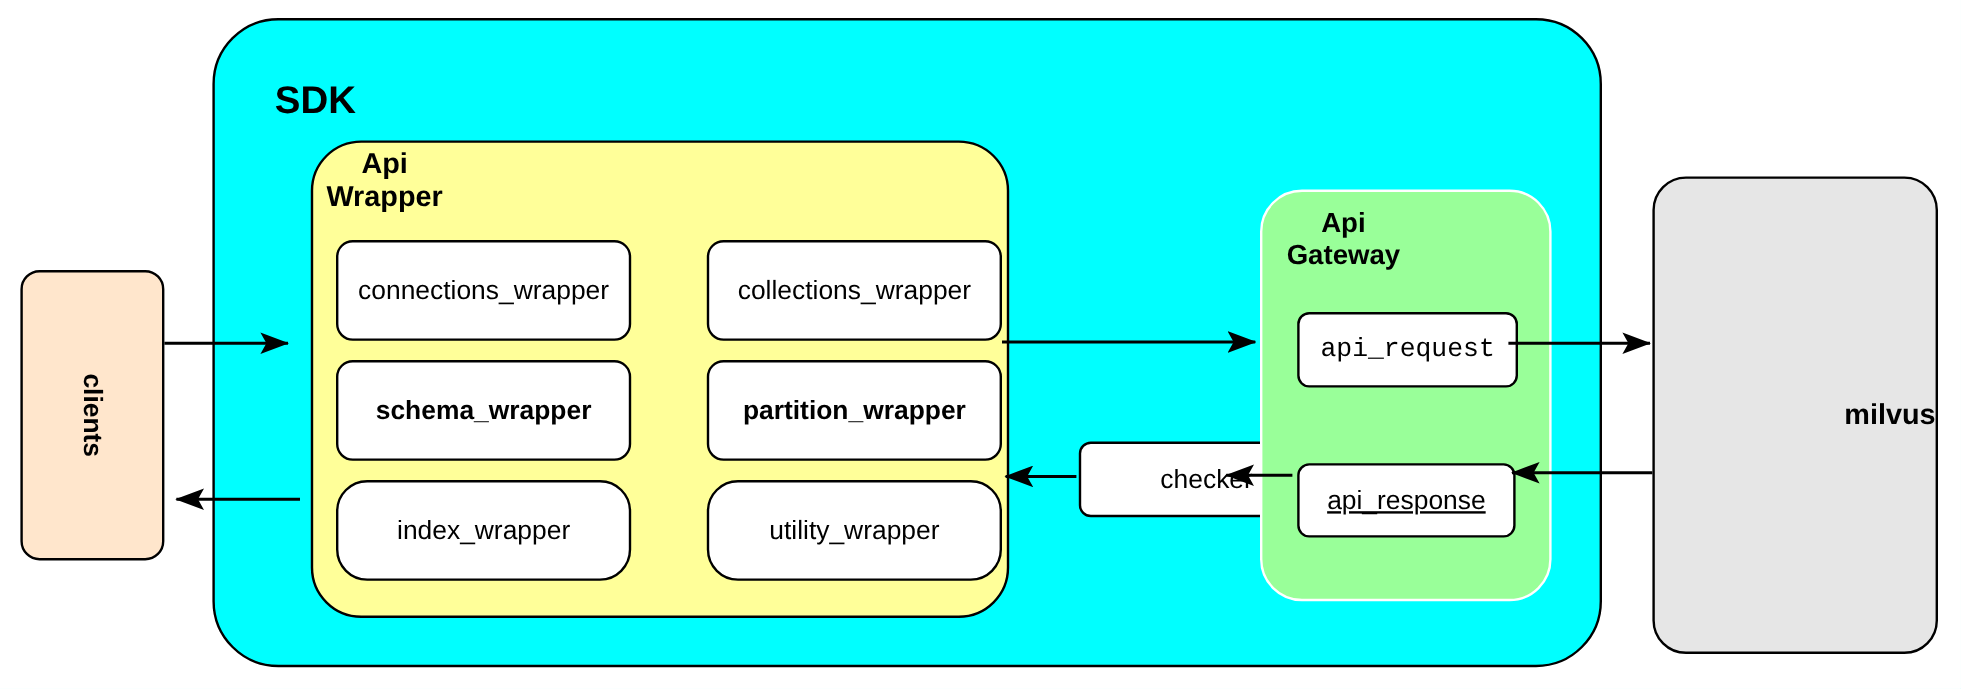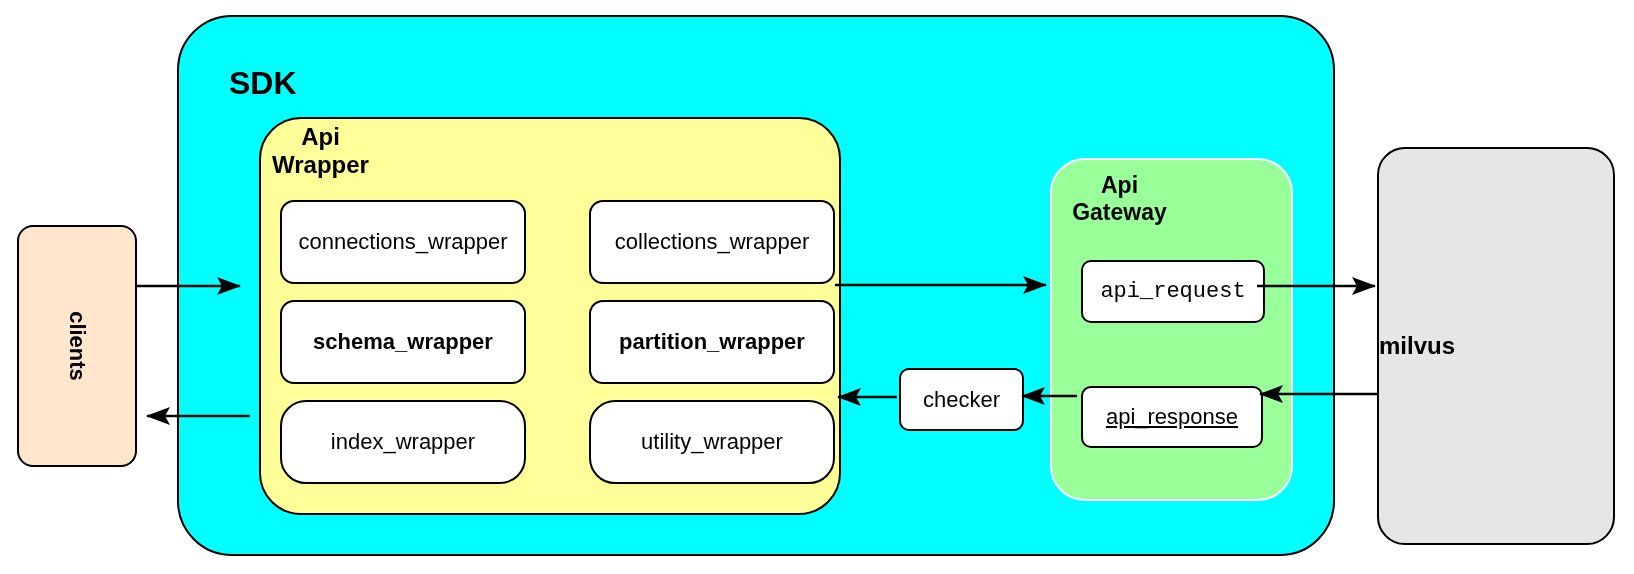--- a/index.html
+++ b/index.html
@@ -56,20 +56,21 @@
   .row1 { top: 81px; }
   .row2 { top: 181px; font-weight: bold; }
   .row3 { top: 281px; border-radius: 26px; }
 
   
   .checker {
     position: absolute; left: 720px; top: 351px; width: 121px; height: 59px;
     background: #ffffff; border: 2px solid #000; border-radius: 10px;
     display: flex; align-items: center; justify-content: center;
     font-size: 22px;
+    padding-left: 44px;
   }
 
   
   .api-gateway {
     position: absolute; left: 871px; top: 141px; width: 239px; height: 339px;
     border: 2px solid #ffffff; border-radius: 35px;
   }
   .api-gateway-title {
     position: absolute; left: 15px; top: 12px; width: 105px;
     text-align: center; font-weight: bold; font-size: 23px; line-height: 27px;
@@ -80,21 +81,21 @@
     display: flex; align-items: center; justify-content: center;
     font-size: 22px;
   }
   .gw-request  { top: 100px; font-family: Liberation Mono, monospace; }
   .gw-response { top: 226px; width: 178px; height: 58px; text-decoration: underline; }
 
   
   .milvus {
     left: 1377px; top: 147px; width: 238px; height: 398px;
     border: 2px solid #000; border-radius: 28px;
-    display: flex; align-items: center; justify-content: flex-start;
+    display: flex; align-items: center; justify-content: flex-end;
     font-weight: bold; font-size: 24px;
   }
 
   
   .arrows {
     position: absolute; left: 0; top: 0; width: 1634px; height: 574px;
     pointer-events: none;
   }
 </style>
 </head>

